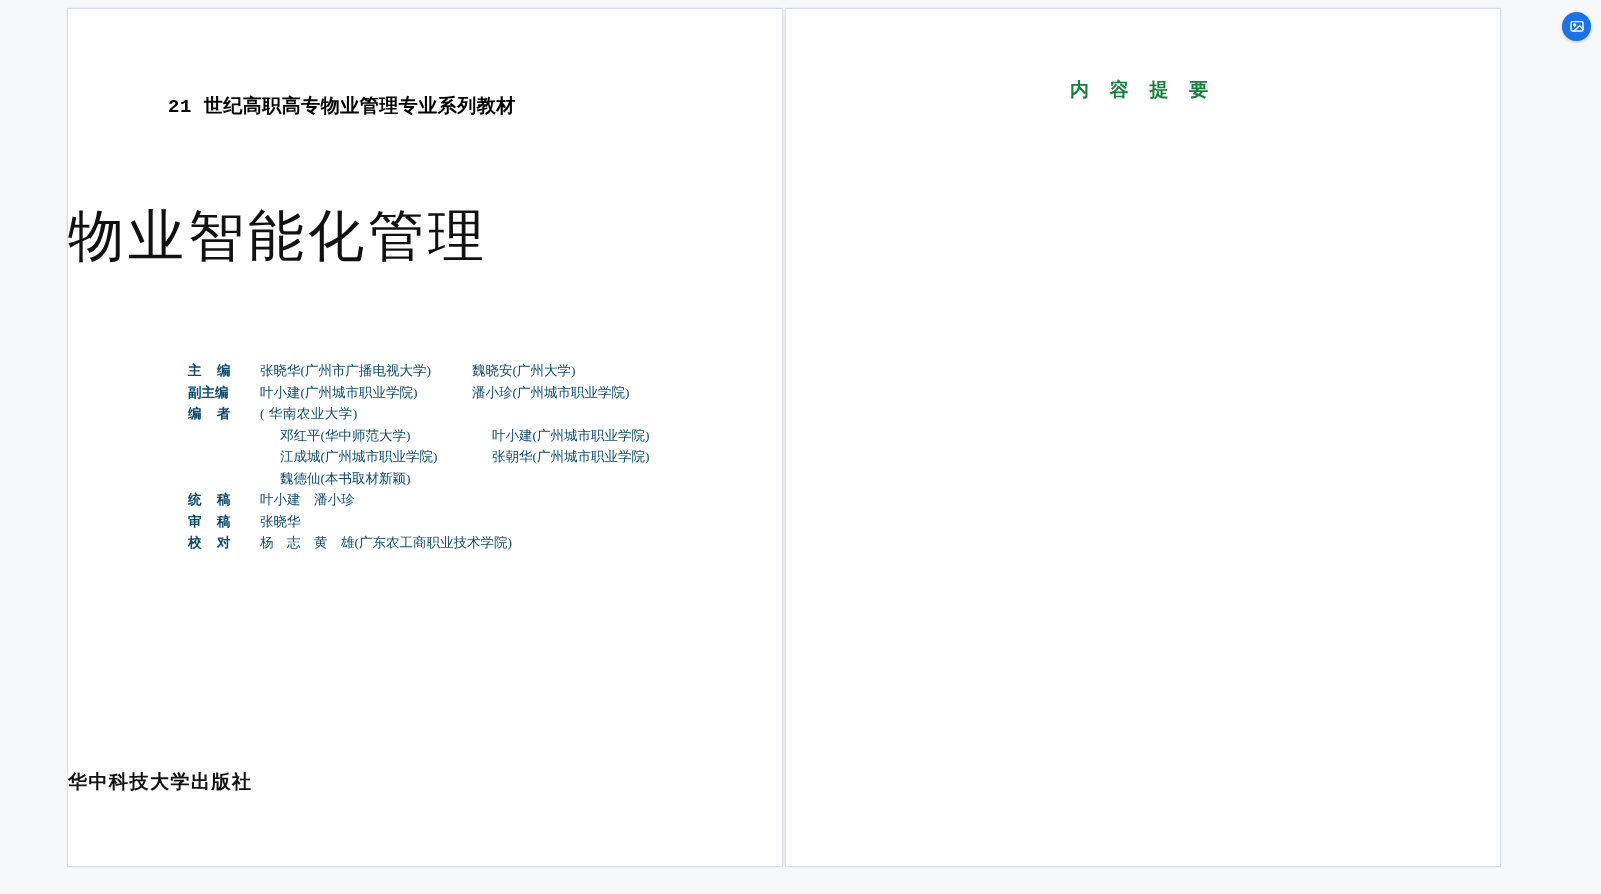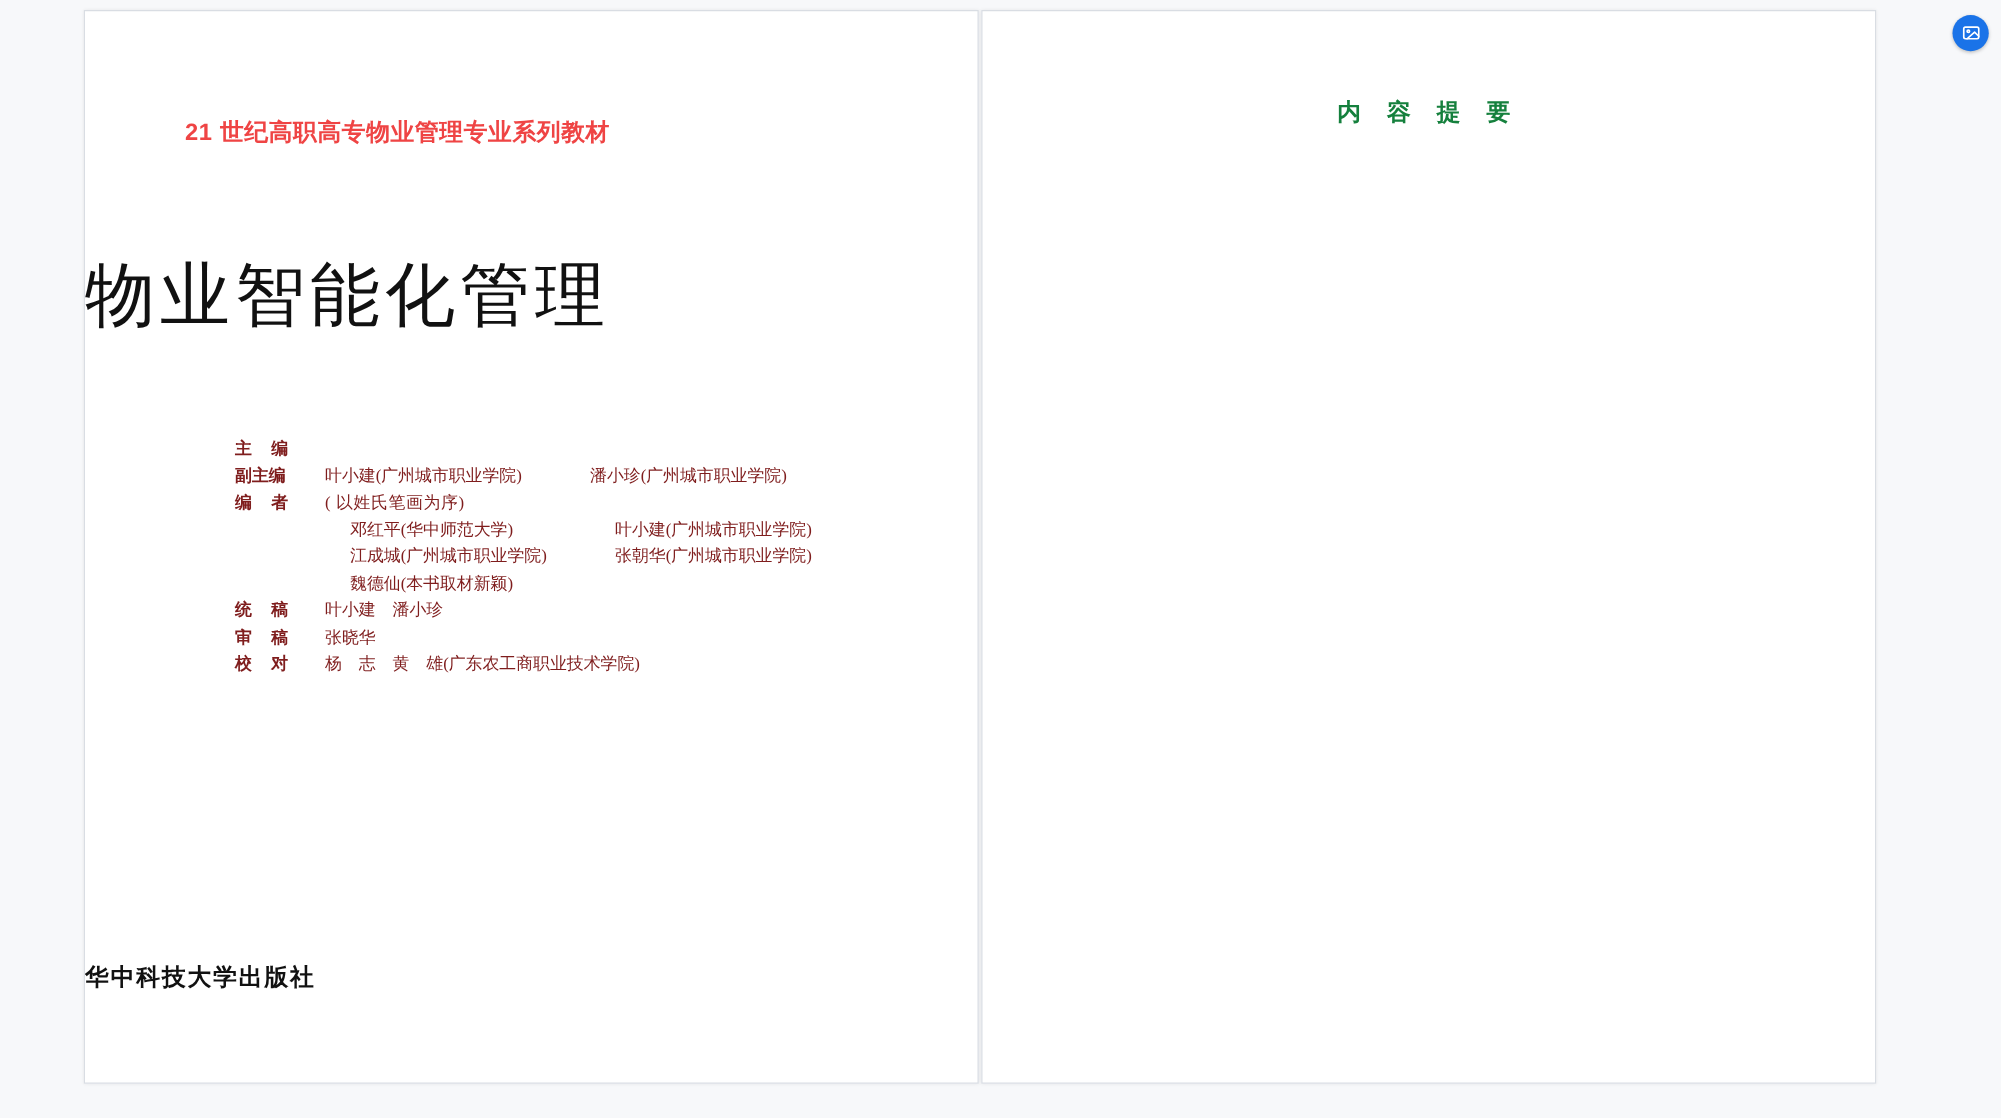--- a/index.html
+++ b/index.html
@@ -34,50 +34,50 @@
   
   .page-right {
     left: 785px;
     top: 8px;
     width: 714px;
     height: 857px;
   }
 
   .series-line {
     position: absolute;
-    left: 80px;
+    left: 100px;
     top: 84px;
     font-size: 19px;
-    font-family: Liberation Sans, sans-serif;
-    font-weight: 700;
-    color: #ef4444;
+    font-family: Liberation Mono, monospace;
+    font-weight: 700;
+    color: #000000;
     letter-spacing: 0.5px;
     white-space: nowrap;
   }
 
   .book-title {
     position: absolute;
     left: 0;
     right: 0;
     top: 190px;
     text-align: left;
     font-size: 56px;
     font-weight: 400;
     color: #111;
     letter-spacing: 4px;
     font-family: "DejaVu Sans", "Liberation Sans", sans-serif;
   }
 
   .credits {
     position: absolute;
     left: 120px;
-    top: 340px;
+    top: 352px;
     width: 560px;
     font-size: 13.5px;
-    color: #7f1d1d;
+    color: #0c4a6e;
     line-height: 20.5px;
     font-family: "Liberation Serif", "DejaVu Serif", serif;
   }
   .credit-row {
     display: flex;
     align-items: flex-start;
     margin-bottom: 1px;
     white-space: nowrap;
   }
   .credit-label {
@@ -172,33 +172,37 @@
 <div class="viewer">
 
   <div class="page page-left">
     <div class="series-line">21 世纪高职高专物业管理专业系列教材</div>
     <div class="book-title">物业智能化管理</div>
 
     <div class="credits">
 
       <div class="credit-row">
         <div class="credit-label">主　编</div>
+        <div class="credit-body credit-cols">
+          <div class="credit-col-a">张晓华(广州市广播电视大学)</div>
+          <div class="credit-col-b">魏晓安(广州大学)</div>
+        </div>
       </div>
 
       <div class="credit-row">
         <div class="credit-label wide">副主编</div>
         <div class="credit-body credit-cols">
           <div class="credit-col-a">叶小建(广州城市职业学院)</div>
           <div class="credit-col-b">潘小珍(广州城市职业学院)</div>
         </div>
       </div>
 
       <div class="credit-row">
         <div class="credit-label">编　者</div>
-        <div class="credit-body credit-note">( 以姓氏笔画为序)</div>
+        <div class="credit-body credit-note">( 华南农业大学)</div>
       </div>
 
       <div class="credit-row">
         <div class="credit-label"></div>
         <div class="credit-body credit-cols credit-indent">
           <div class="credit-col-a">邓红平(华中师范大学)</div>
           <div class="credit-col-b">叶小建(广州城市职业学院)</div>
         </div>
       </div>
 

